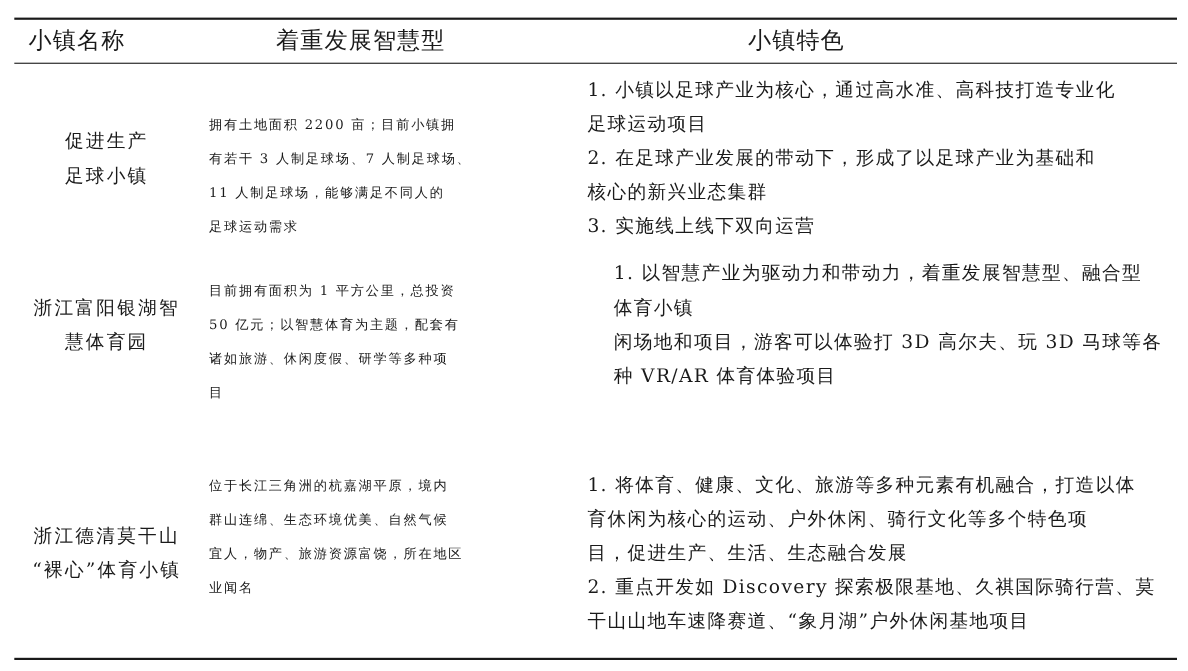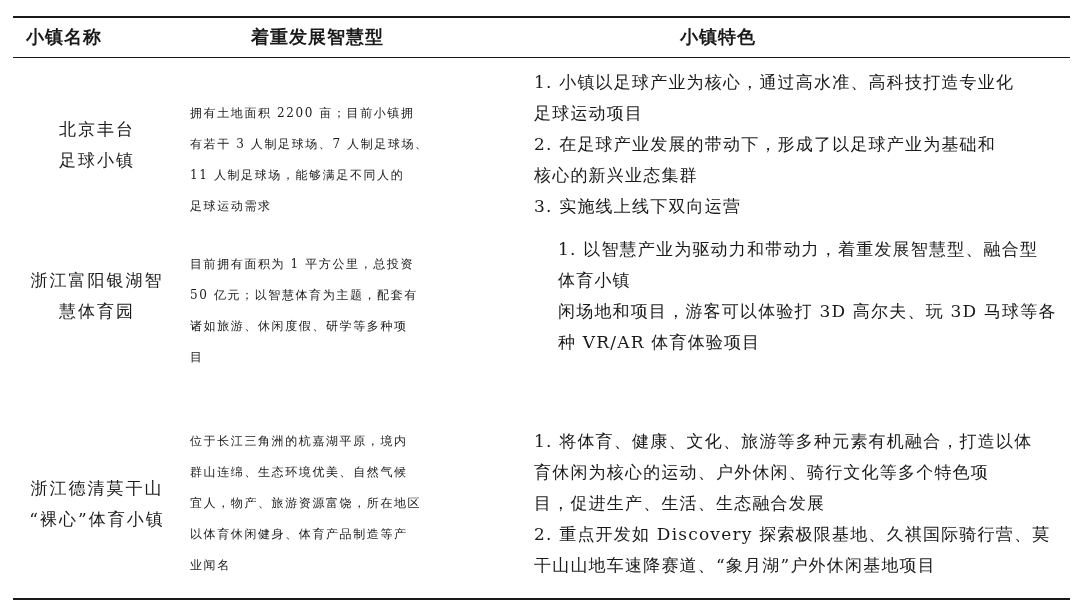--- a/index.html
+++ b/index.html
@@ -9,21 +9,21 @@
     color: #1a1a1a;
   }
   .table {
     position: absolute; left: 13px; top: 16px; width: 1057px; height: 580px;
     border-top: 2px solid #1a1a1a; border-bottom: 2px solid #1a1a1a;
   }
   .header {
     position: absolute; left: 0; top: 0; width: 100%; height: 39px;
     border-bottom: 1.5px solid #1a1a1a;
   }
-  .h-cell { position: absolute; top: 9px; font-size: 18px; line-height: 20px; letter-spacing: 1px; font-weight: bold; }
+  .h-cell { position: absolute; top: 9px; font-size: 21px; line-height: 20px; letter-spacing: 1px; }
   .h-name { left: 13px; }
   .h-basic { left: 238px; }
   .h-feature { left: 667px; }
   .row { position: absolute; left: 0; width: 100%; }
   .name {
     position: absolute; left: 0; width: 168px; text-align: center;
     font-size: 17px; line-height: 31px; letter-spacing: 2px;
   }
   .basic {
     position: absolute; left: 177px; width: 320px;
@@ -41,21 +41,21 @@
 
 <div class="table">
   <div class="header">
     <span class="h-cell h-name">小镇名称</span>
     <span class="h-cell h-basic">着重发展智慧型</span>
     <span class="h-cell h-feature">小镇特色</span>
   </div>
 
   <div class="row" style="top:48px;height:160px;">
     <div class="name" style="top:48px;">
-      <span class="line">北京丰台</span>
+      <span class="line">促进生产</span>
       <span class="line">足球小镇</span>
     </div>
     <div class="basic" style="top:32px;">
       <span class="line">拥有土地面积 2200 亩；目前小镇拥</span>
       <span class="line">有若干 3 人制足球场、7 人制足球场、</span>
       <span class="line">11 人制足球场，能够满足不同人的</span>
       <span class="line">足球运动需求</span>
     </div>
     <div class="feature" style="top:1px;">
       <span class="line">1. 小镇以足球产业为核心，通过高水准、高科技打造专业化</span>
@@ -87,21 +87,20 @@
 
   <div class="row" style="top:408px;height:170px;">
     <div class="name" style="top:47px;">
       <span class="line">浙江德清莫干山</span>
       <span class="line">“裸心”体育小镇</span>
     </div>
     <div class="basic" style="top:0px;">
       <span class="line">位于长江三角洲的杭嘉湖平原，境内</span>
       <span class="line">群山连绵、生态环境优美、自然气候</span>
       <span class="line">宜人，物产、旅游资源富饶，所在地区</span>
-      <span class="line">以体育休闲健身、体育产品制造等产</span>
       <span class="line">业闻名</span>
     </div>
     <div class="feature" style="top:0px;">
       <span class="line">1. 将体育、健康、文化、旅游等多种元素有机融合，打造以体</span>
       <span class="line">育休闲为核心的运动、户外休闲、骑行文化等多个特色项</span>
       <span class="line">目，促进生产、生活、生态融合发展</span>
       <span class="line">2. 重点开发如 Discovery 探索极限基地、久祺国际骑行营、莫</span>
       <span class="line">干山山地车速降赛道、“象月湖”户外休闲基地项目</span>
     </div>
   </div>

